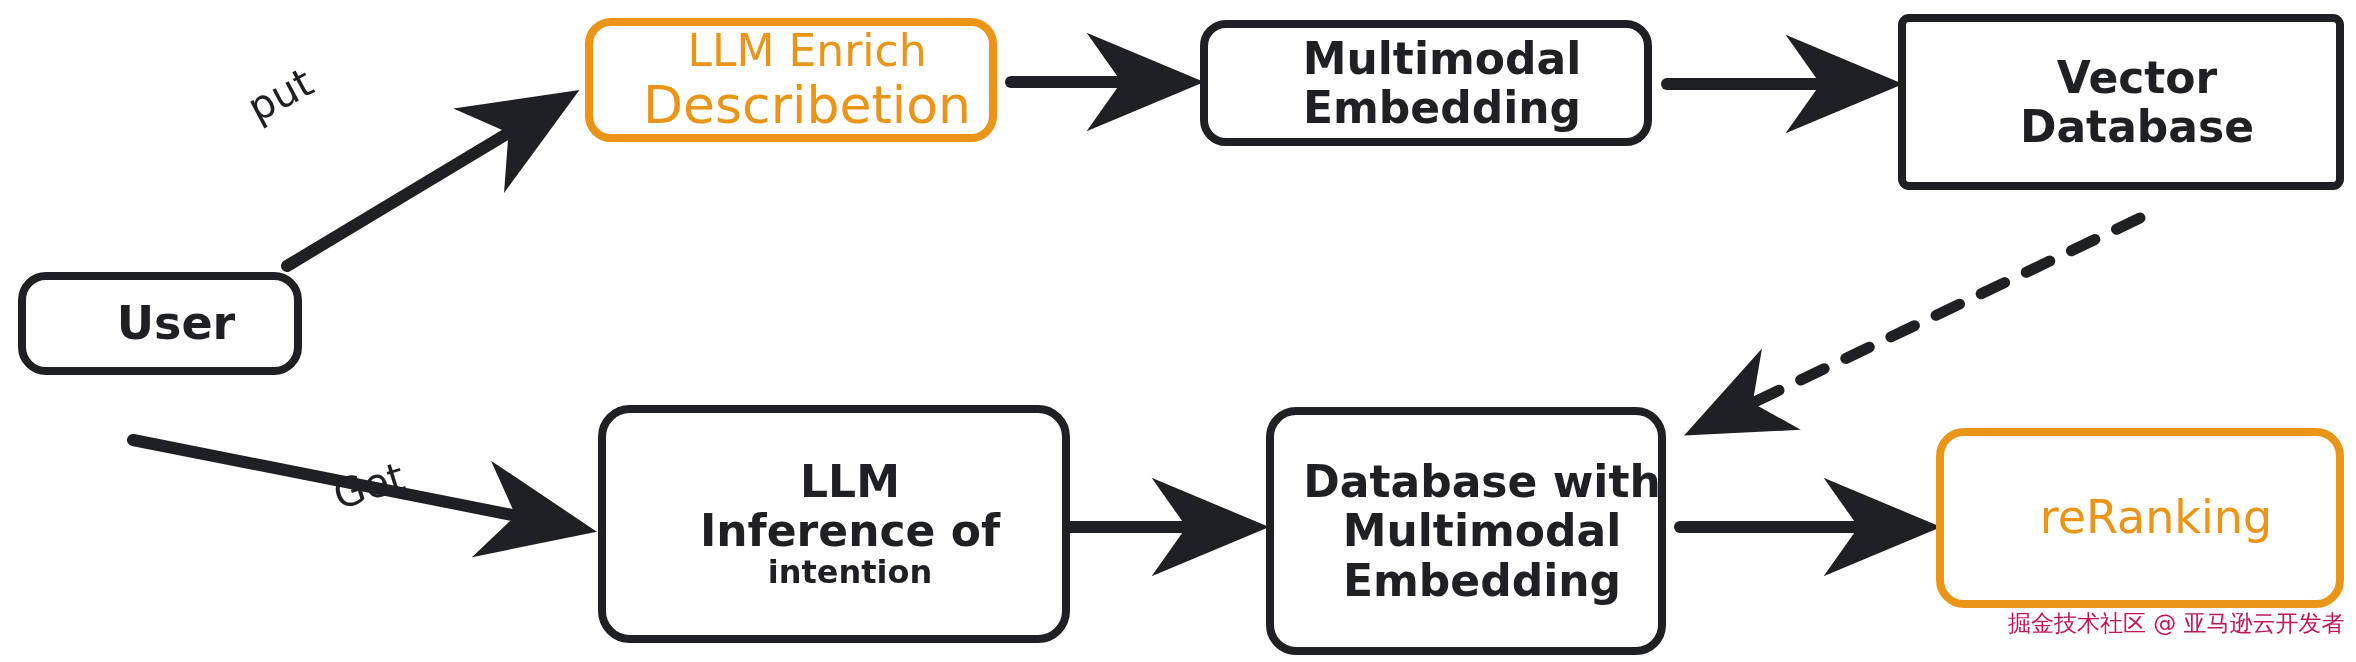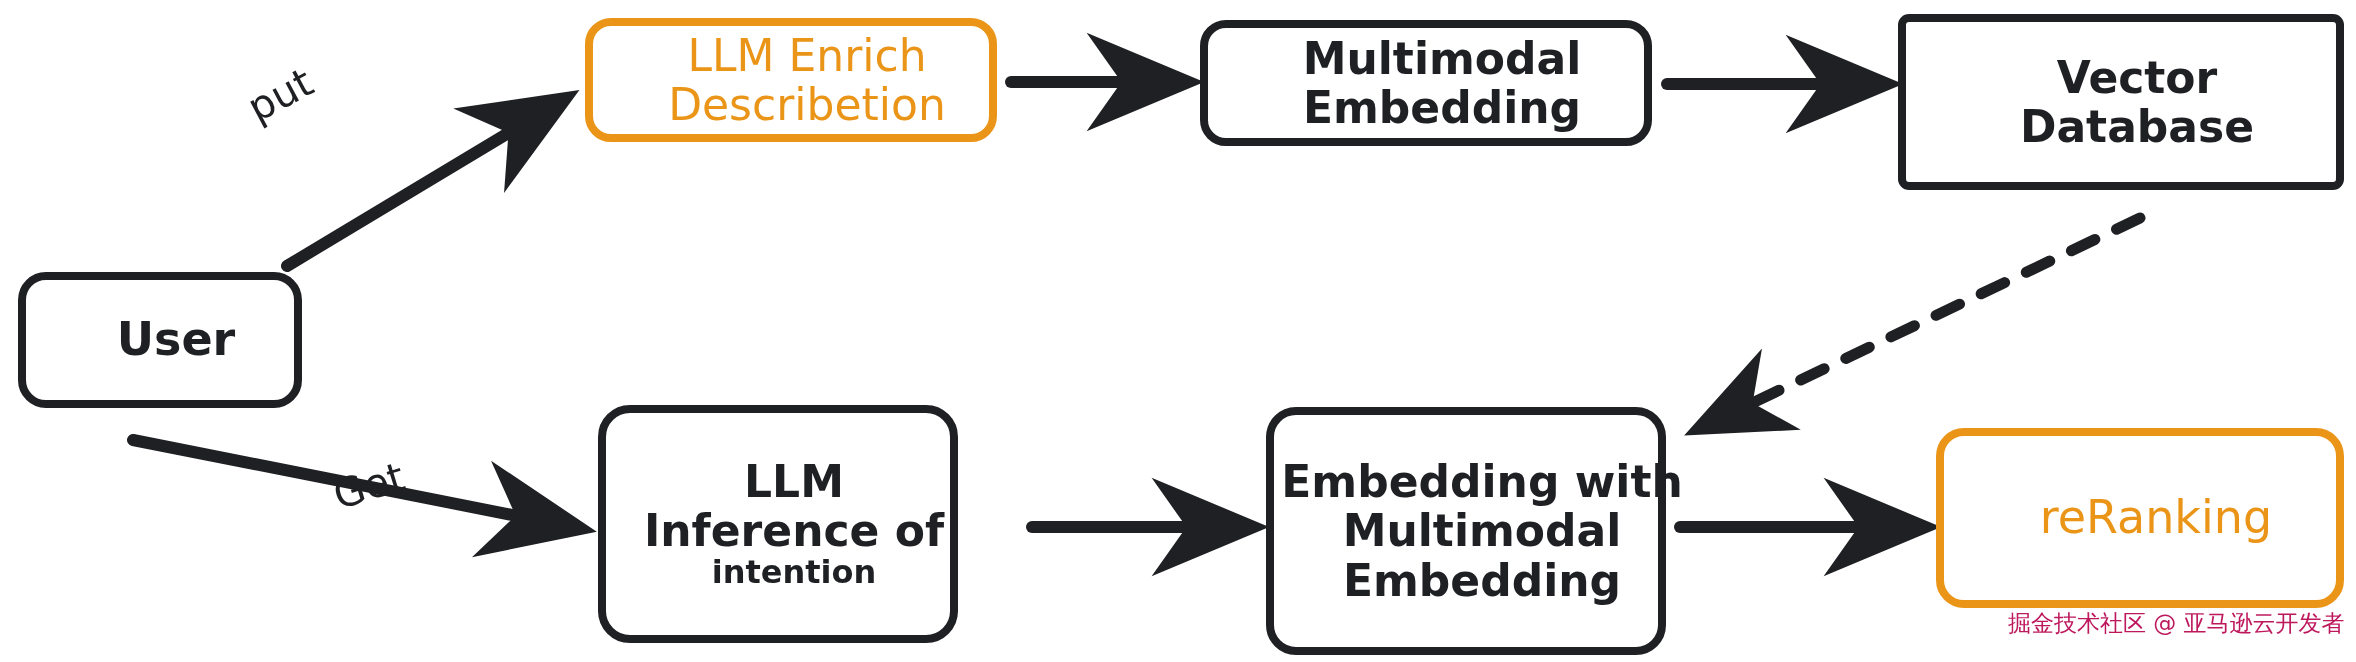--- a/index.html
+++ b/index.html
@@ -90,47 +90,47 @@
 
     <path d="M133,440 L578,528" fill="none" stroke="#1f2023" stroke-width="12" stroke-linecap="round" marker-end="url(#arrow-solid)"></path>
 
     <path d="M1032,527 L1250,527" fill="none" stroke="#1f2023" stroke-width="12" stroke-linecap="round" marker-end="url(#arrow-solid)"></path>
 
     <path d="M1680,527 L1922,527" fill="none" stroke="#1f2023" stroke-width="12" stroke-linecap="round" marker-end="url(#arrow-solid)"></path>
 
     <path d="M2140,218 L1700,428" fill="none" stroke="#1f2023" stroke-width="11" stroke-linecap="round" stroke-dasharray="26 24" marker-end="url(#arrow-dashed)"></path>
   </svg>
 
-  <div class="node node-dark" style="left:18px; top:272px; width:284px; height:136px; border-radius:28px;">
+  <div class="node node-dark" style="left:18px; top:272px; width:284px; height:103px; border-radius:28px;">
     <span class="node-line" style="font-size:46px;">User</span>
   </div>
 
   <div class="node node-orange" style="left:585px; top:18px; width:412px; height:124px; border-radius:26px;">
     <span class="node-line" style="font-size:44px;">LLM Enrich</span>
-    <span class="node-line" style="font-size:44px;">Describetion</span>
+    <span class="node-line" style="font-size:52px;">Describetion</span>
   </div>
 
   <div class="node node-dark" style="left:1200px; top:20px; width:452px; height:126px; border-radius:26px;">
     <span class="node-line" style="font-size:44px;">Multimodal</span>
     <span class="node-line" style="font-size:44px;">Embedding</span>
   </div>
 
   <div class="node node-dark" style="left:1898px; top:14px; width:446px; height:176px; border-radius:11px;">
     <span class="node-line" style="font-size:44px;">Vector</span>
     <span class="node-line" style="font-size:44px;">Database</span>
   </div>
 
-  <div class="node node-dark" style="left:598px; top:405px; width:360px; height:238px; border-radius:32px;">
+  <div class="node node-dark" style="left:598px; top:405px; width:472px; height:238px; border-radius:32px;">
     <span class="node-line" style="font-size:44px;">LLM</span>
     <span class="node-line" style="font-size:44px;">Inference of</span>
     <span class="node-line" style="font-size:32px;">intention</span>
   </div>
 
   <div class="node node-dark" style="left:1266px; top:407px; width:400px; height:248px; border-radius:30px;">
-    <span class="node-line" style="font-size:44px;">Embedding with</span>
+    <span class="node-line" style="font-size:44px;">Database with</span>
     <span class="node-line" style="font-size:44px;">Multimodal</span>
     <span class="node-line" style="font-size:44px;">Embedding</span>
   </div>
 
   <div class="node node-orange" style="left:1936px; top:428px; width:408px; height:180px; border-radius:28px;">
     <span class="node-line" style="font-size:46px;">reRanking</span>
   </div>
 
   <div class="edge-label" style="left:240px; top:90px; font-size:40px; transform:rotate(-28deg); transform-origin:left top;">put</div>
 

